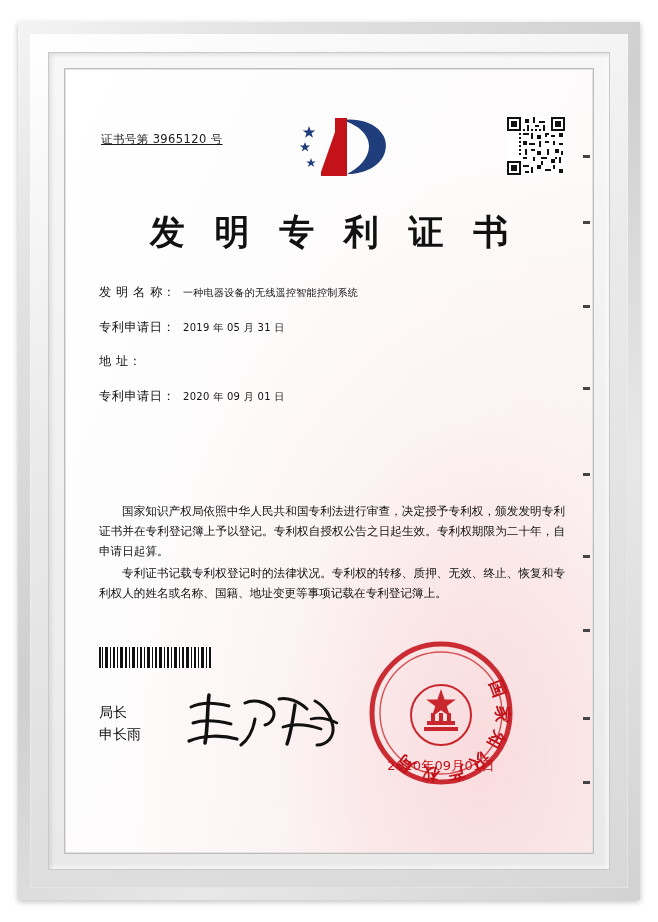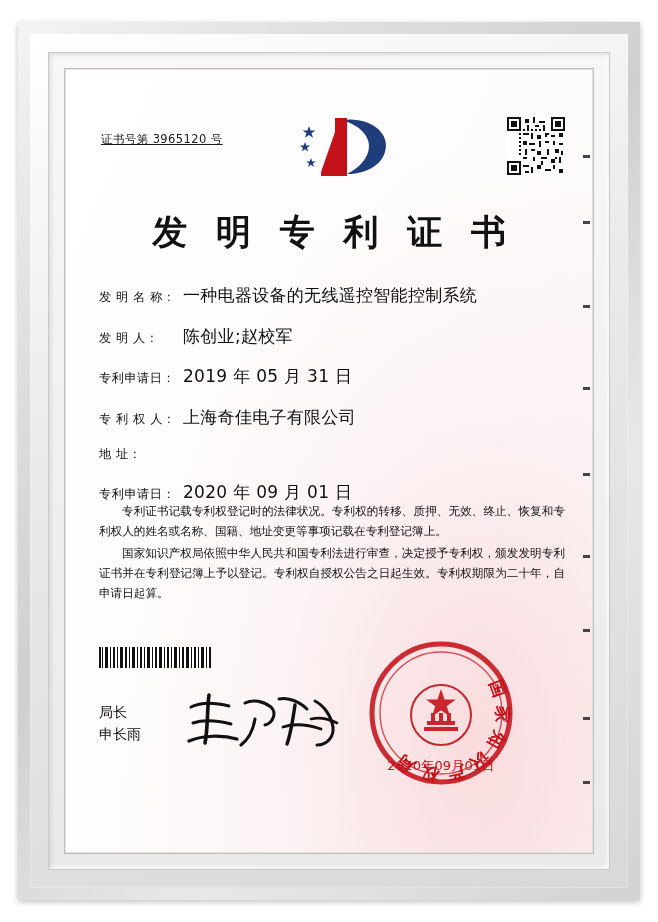--- a/index.html
+++ b/index.html
@@ -116,21 +116,21 @@
     height: 58px;
   }
 
   
   .title {
     position: absolute;
     left: 0;
     right: 0;
     top: 140px;
     text-align: center;
-    font-family: Liberation Serif, serif;
+    font-family: Liberation Sans, sans-serif;
     font-size: 35px;
     font-weight: bold;
     letter-spacing: 10px;
     color: #111111;
     text-indent: 10px;
   }
 
   
   .fields {
     position: absolute;
@@ -146,21 +146,21 @@
     color: #111;
   }
   .flabel {
     width: 84px;
     flex: none;
     font-size: 12.2px;
     letter-spacing: 0.5px;
     white-space: nowrap;
   }
   .fvalue {
-    font-size: 17px;
+    font-size: 10px;
     letter-spacing: 0.3px;
   }
   .frow-split { display: flex; align-items: baseline; }
   .frow-split .half2 { margin-left: 52px; display: flex; align-items: baseline; }
   .frow-split .half2 .flabel { width: 74px; }
 
   
   .paras {
     position: absolute;
     left: 34px;
@@ -345,50 +345,42 @@
 
       <div class="title">发 明 专 利 证 书</div>
 
       <div class="fields">
 
         <div class="frow">
           <span class="flabel">发 明 名 称：</span>
           <span class="fvalue">一种电器设备的无线遥控智能控制系统</span>
         </div>
 
-        <div class="frow">
-          <span class="flabel">发 明 人：</span>
-          <span class="fvalue">陈创业;赵校军</span>
-        </div>
 
 
         <div class="frow">
           <span class="flabel">专利申请日：</span>
           <span class="fvalue">2019 年 05 月 31 日</span>
         </div>
 
-        <div class="frow">
-          <span class="flabel">专 利 权 人：</span>
-          <span class="fvalue">上海奇佳电子有限公司</span>
-        </div>
 
         <div class="frow">
           <span class="flabel">地        址：</span>
         </div>
 
         <div class="frow frow-split">
           <span class="flabel">专利申请日：</span>
           <span class="fvalue nowrap">2020 年 09 月 01 日</span>
         </div>
 
       </div>
 
       <div class="paras">
+        <p>国家知识产权局依照中华人民共和国专利法进行审查，决定授予专利权，颁发发明专利证书并在专利登记簿上予以登记。专利权自授权公告之日起生效。专利权期限为二十年，自申请日起算。</p>
         <p>专利证书记载专利权登记时的法律状况。专利权的转移、质押、无效、终止、恢复和专利权人的姓名或名称、国籍、地址变更等事项记载在专利登记簿上。</p>
-        <p>国家知识产权局依照中华人民共和国专利法进行审查，决定授予专利权，颁发发明专利证书并在专利登记簿上予以登记。专利权自授权公告之日起生效。专利权期限为二十年，自申请日起算。</p>
       </div>
 
       <div class="barcode">
         <svg viewBox="0 0 112 21" width="112" height="21" shape-rendering="crispEdges">
           <rect width="112" height="21" fill="#ffffff"></rect>
           <g fill="#111111">
             <rect x="0" y="0" width="2" height="21"></rect>
               <rect x="3" y="0" width="1" height="21"></rect>
             <rect x="6" y="0" width="3" height="21"></rect>
               <rect x="11" y="0" width="1" height="21"></rect>

